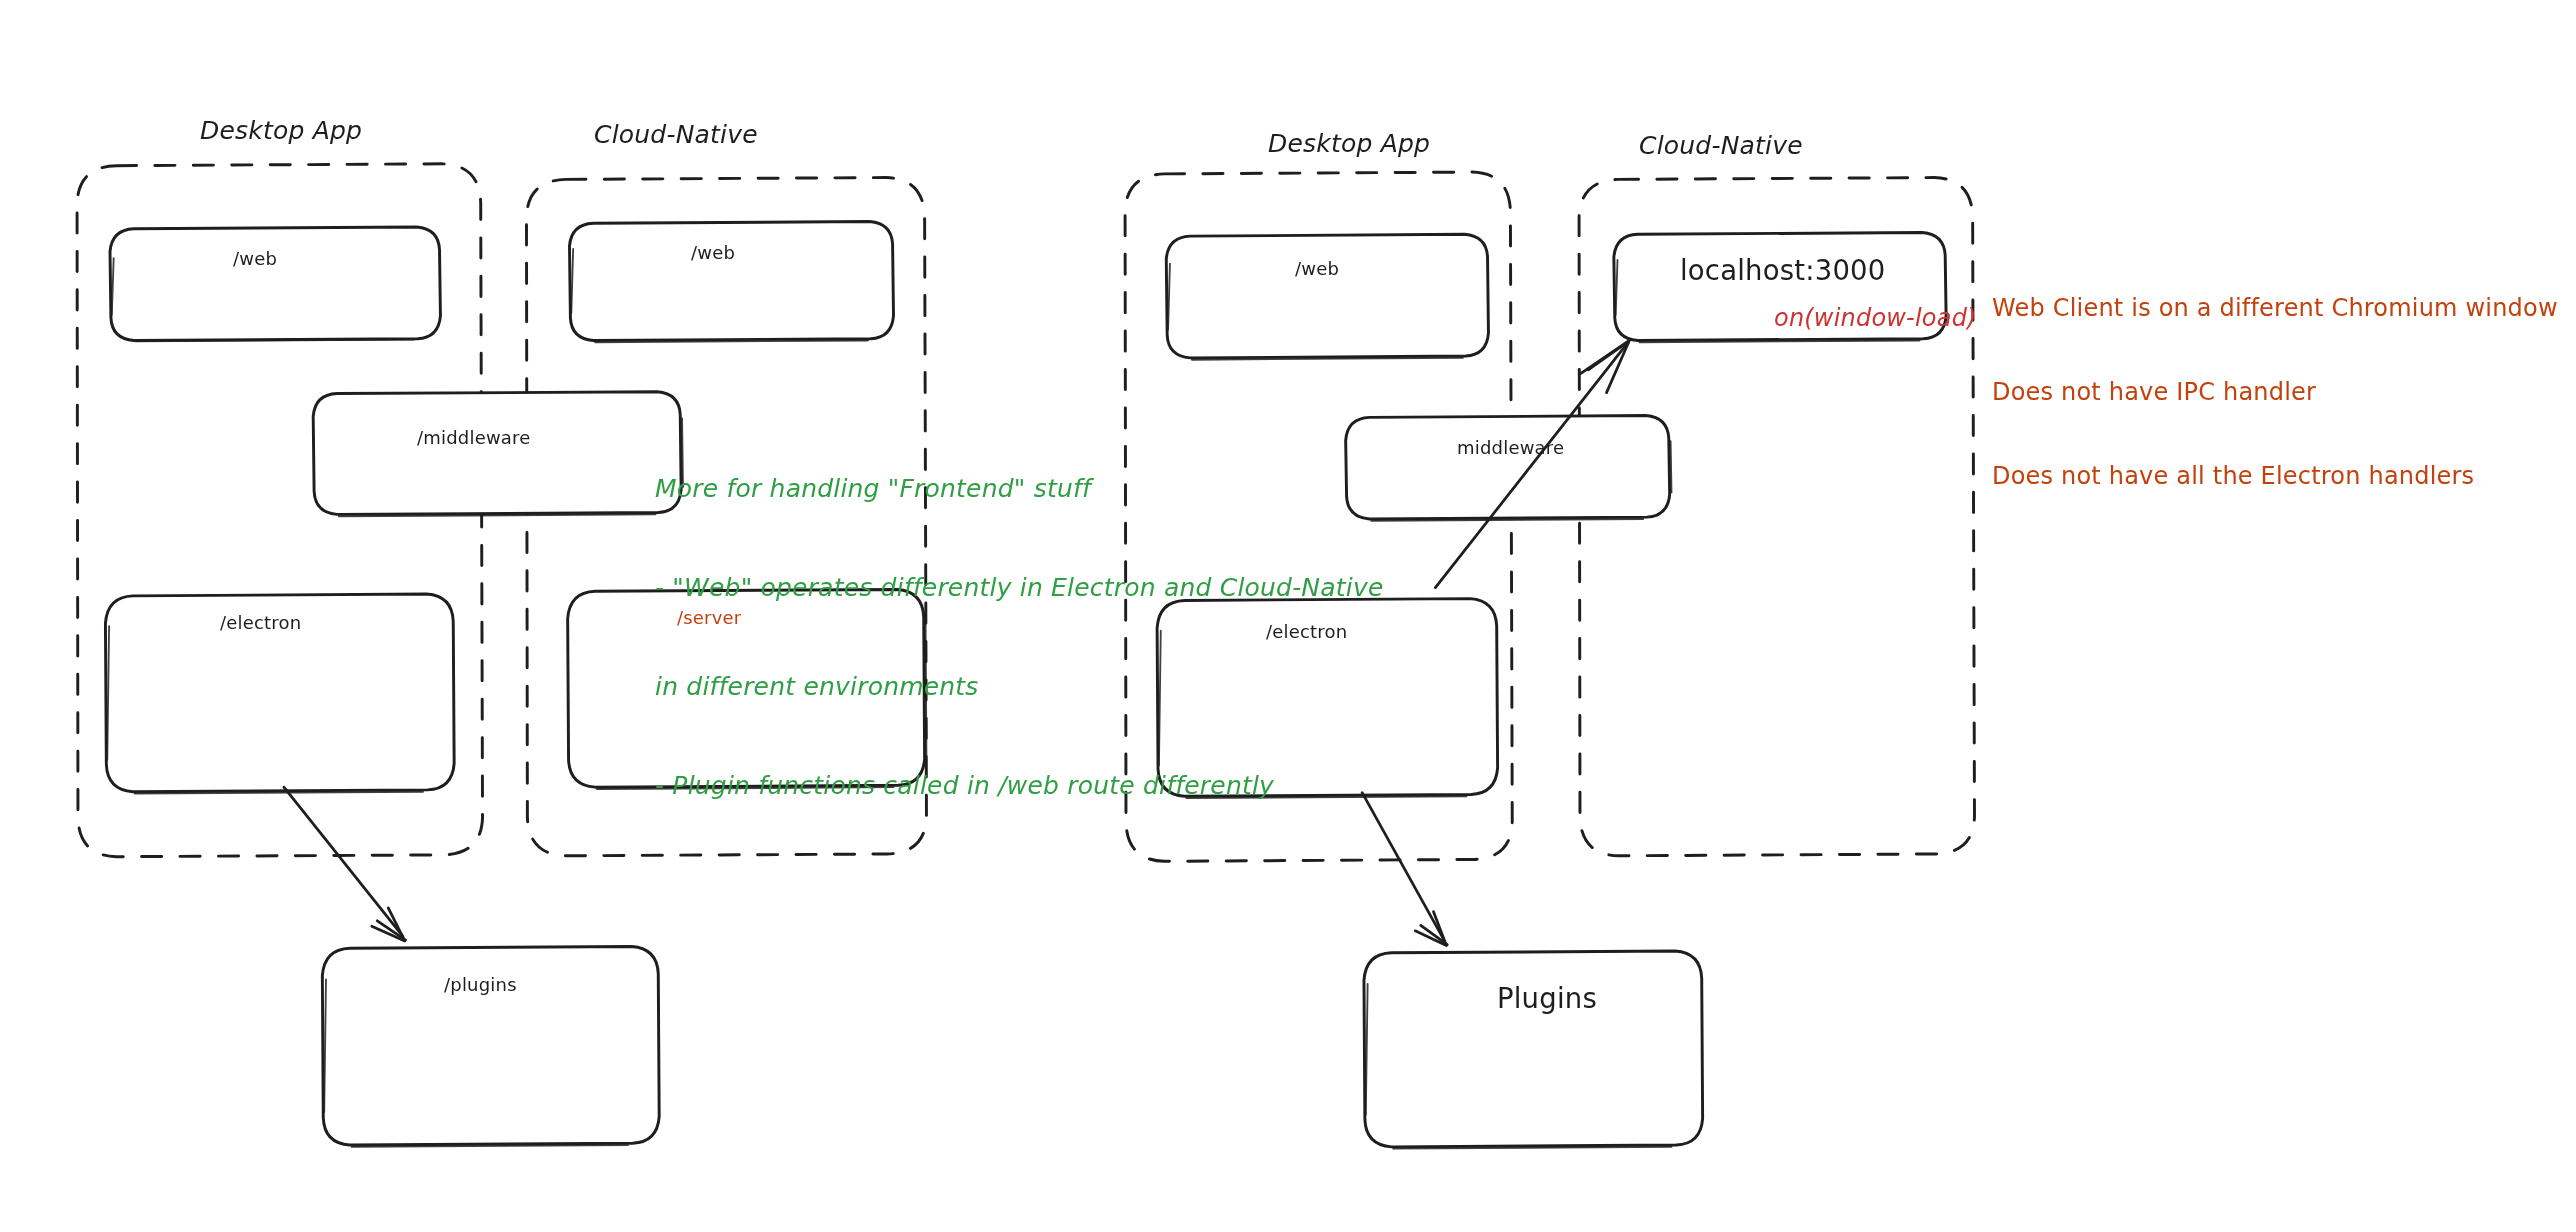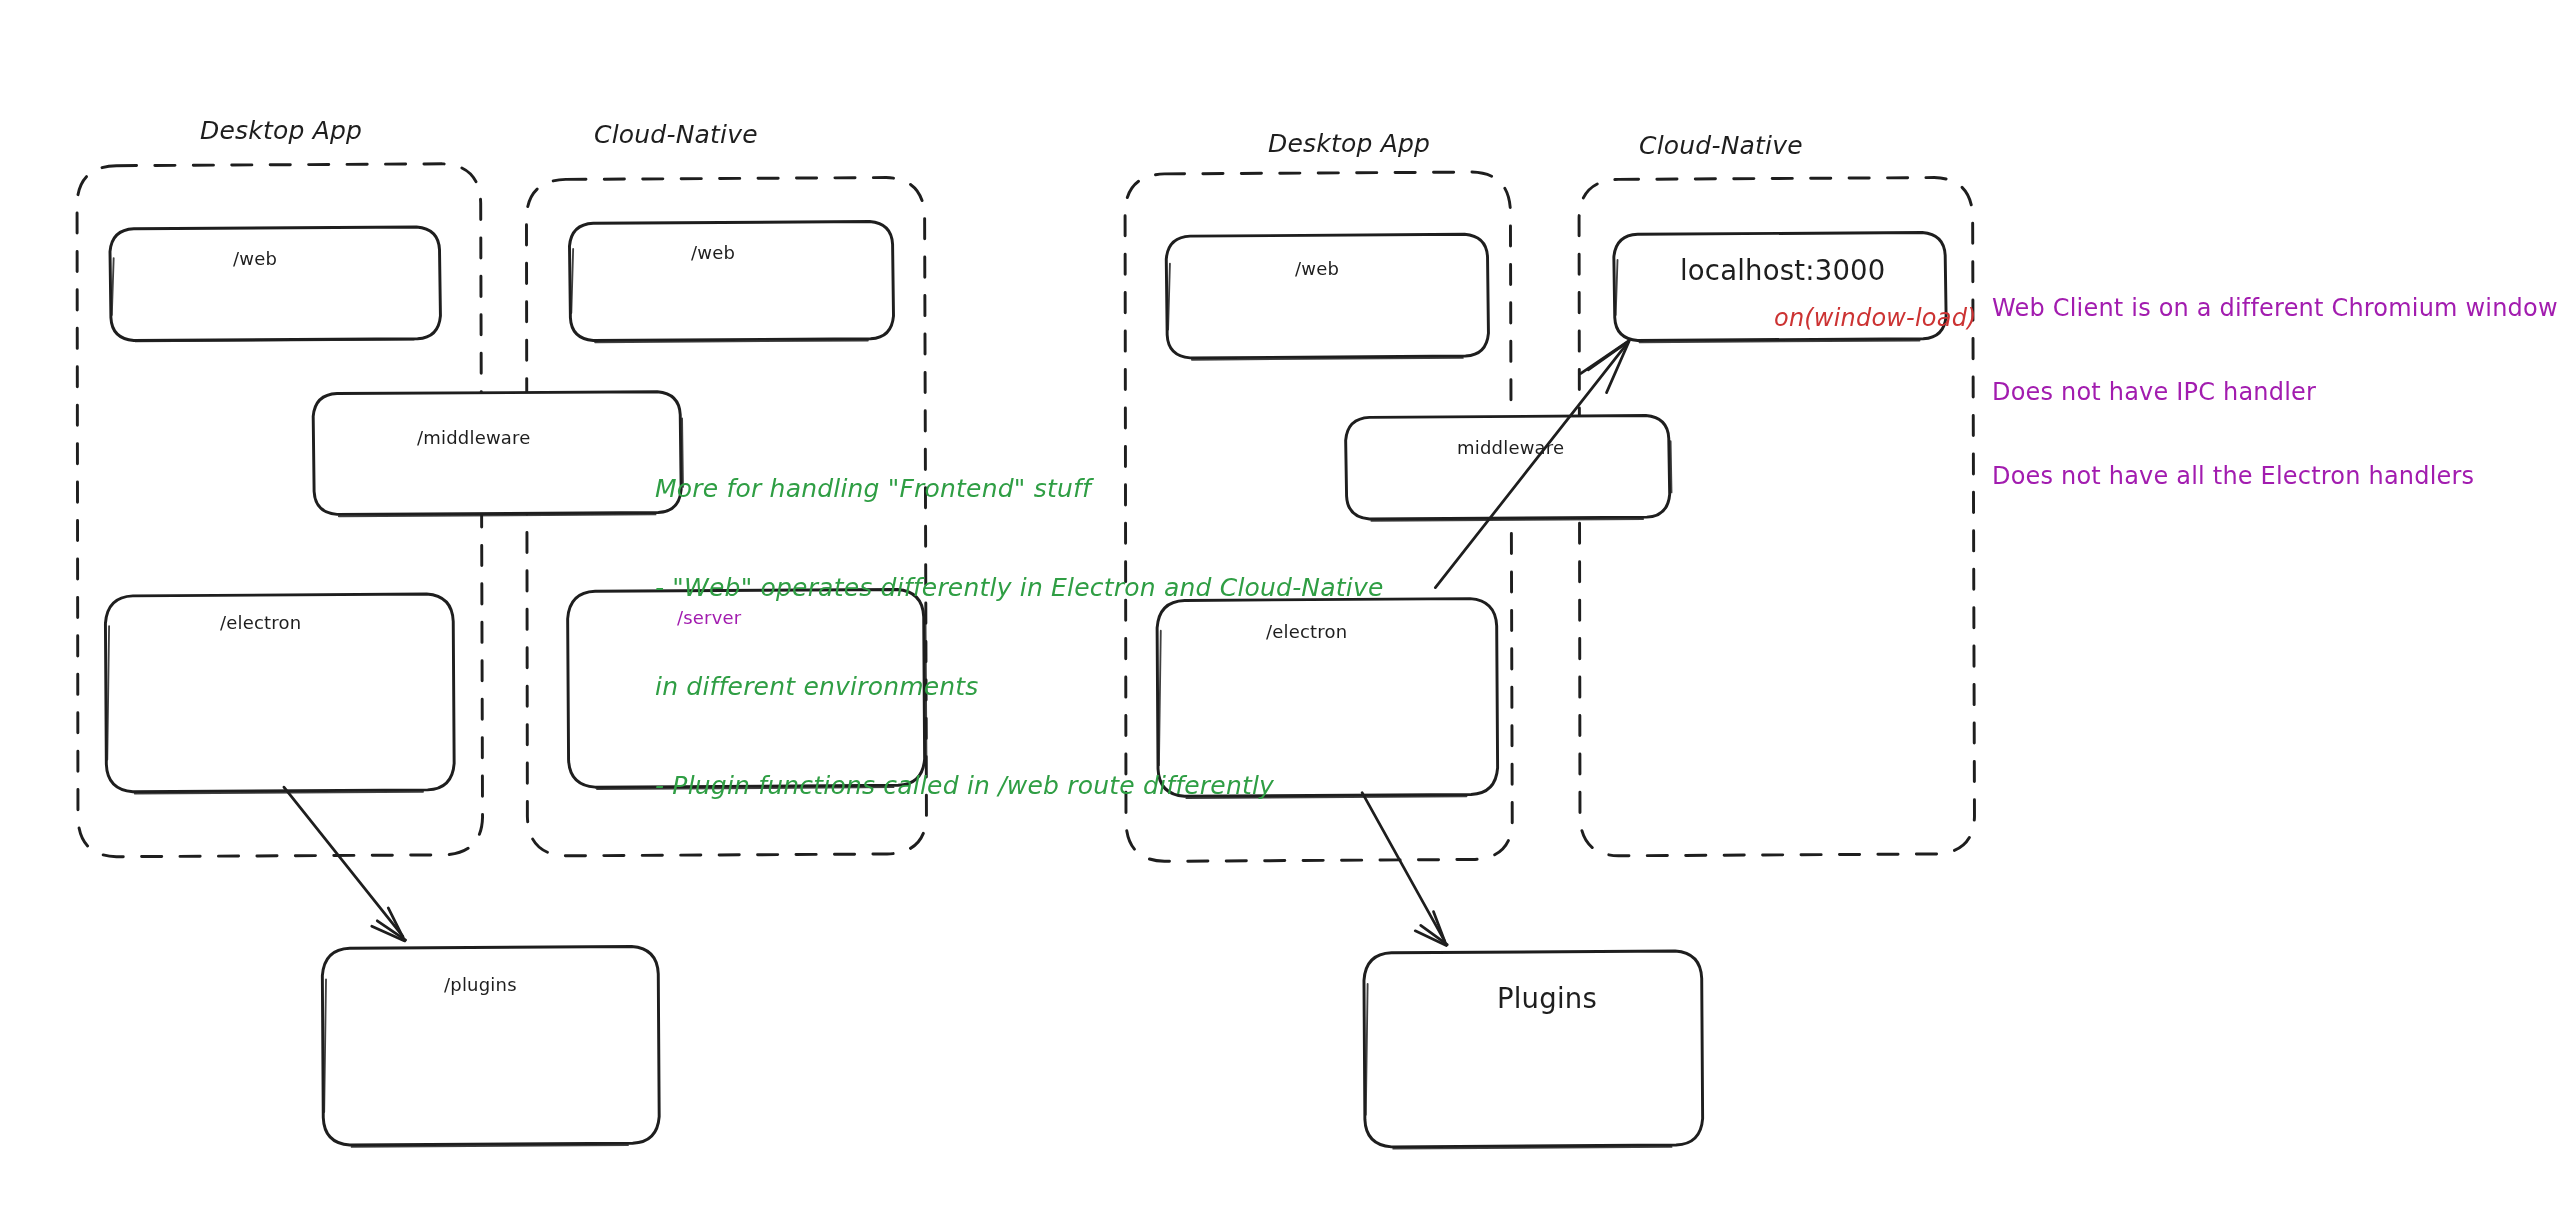--- a/index.html
+++ b/index.html
@@ -11,21 +11,21 @@
   #canvas{position:absolute;inset:0;width:2576px;height:1232px;}
   
   .lbl{
     position:absolute;white-space:pre;color:#1e1e1e;
     font-family:"DejaVu Sans","Liberation Sans",sans-serif;
     letter-spacing:0.2px;
   }
   .grp-title{font-size:25px;font-style:italic;}
   .box-lbl{font-size:18px;text-align:center;}
   .box-lbl-up{font-size:27.5px;}
-  .red{color:#a21caf;}
+  .red{color:#c2410c;}
   .green{color:#2f9e44;}
   .note{font-size:25px;line-height:33px;font-style:italic;}
   .note.red{font-size:24px;line-height:28px;font-style:normal;}
   .small-red{font-size:24px;color:#cc3333;font-style:italic;}
 </style>
 </head>
 <body>
 
 <svg id="canvas" viewBox="0 0 2814 1346" xmlns="http://www.w3.org/2000/svg">
   <defs>

